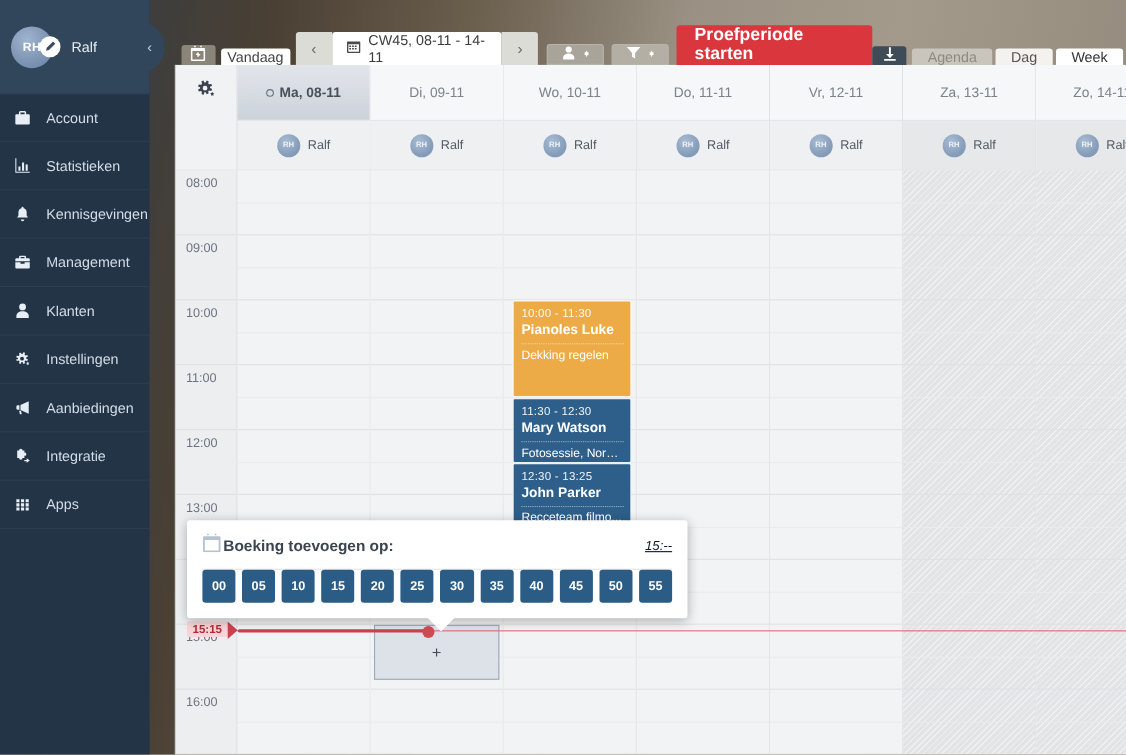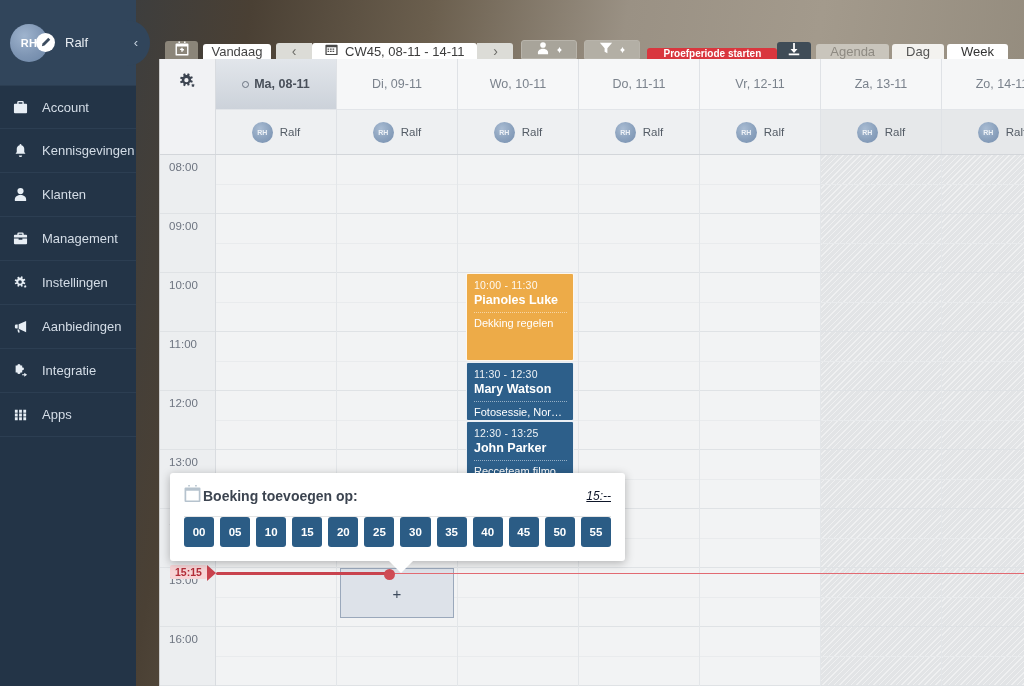--- a/index.html
+++ b/index.html
@@ -102,21 +102,21 @@
   .tb-range svg { width: 13px; height: 13px; fill: #4a4a4a; }
   .tb-sel {
     width: 56px; background: #a8a49a; color: #ffffff;
     margin-right: 7px; gap: 6px; border: 1px solid #b8b4ab;
   }
   .tb-sel.dim { background: #b3afa5; }
   .tb-sel svg.glyph { width: 14px; height: 14px; fill: #ffffff; }
   .tb-sel .spin { display: flex; flex-direction: column; gap: 2px; line-height: 0; }
   .tb-sel .spin i { font-style: normal; font-size: 7px; color: #fff; }
   .tb-trial {
-    background: #d9363e; color: #ffffff; font-weight: bold; font-size: 10px;
+    background: #d9363e; color: #ffffff; font-weight: bold; font-size: 16px;
     padding: 0 16px; margin-right: 0;
   }
   .tb-dl {
     width: 34px; background: #3f4c57; color: #ffffff; margin-right: 5px;
   }
   .tb-dl svg { width: 14px; height: 14px; fill: currentColor; }
   .tb-view {
     padding: 0 14px; background: #c9c5bc; color: #8e8a82; margin-right: 3px;
   }
   .tb-view.light { background: #f3f2ef; color: #555; }
@@ -276,47 +276,55 @@
 
       <div class="sb-item">
         <span class="sb-ico">
           <svg viewBox="0 0 16 16">
               <path d="M6 1h4a1.5 1.5 0 0 1 1.5 1.5V4H14a1 1 0 0 1 1 1v8a1 1 0 0 1-1 1H2a1 1 0 0 1-1-1V5a1 1 0 0 1 1-1h2.5V2.5A1.5 1.5 0 0 1 6 1zm0 1.5V4h4V2.5H6z"></path>
             </svg>
         </span>
         <span class="sb-label">Account</span>
       </div>
 
+      <div class="sb-item">
+        <span class="sb-ico">
+          <svg viewBox="0 0 16 16">
+              <path d="M1 1h1v13h13v1H1V1zm3 8h2v4H4V9zm3.5-4h2v8h-2V5zM11 7h2v6h-2V7z"></path>
+            </svg>
+        </span>
+        <span class="sb-label">Statistieken</span>
+      </div>
 
       <div class="sb-item">
         <span class="sb-ico">
           <svg viewBox="0 0 16 16">
               <path d="M8 1a1 1 0 0 1 1 1v.4A4.2 4.2 0 0 1 12 6.5v3l1.3 2H2.7L4 9.5v-3A4.2 4.2 0 0 1 7 2.4V2a1 1 0 0 1 1-1zm0 14a1.8 1.8 0 0 1-1.8-1.7h3.6A1.8 1.8 0 0 1 8 15z"></path>
             </svg>
         </span>
         <span class="sb-label">Kennisgevingen</span>
+      </div>
+
+      <div class="sb-item">
+        <span class="sb-ico">
+          <svg viewBox="0 0 16 16">
+              <path d="M6 1.5h4a1.4 1.4 0 0 1 1.4 1.4V4H14a1 1 0 0 1 1 1v2H1V5a1 1 0 0 1 1-1h2.6V2.9A1.4 1.4 0 0 1 6 1.5zm.1 1.4V4h3.8V2.9H6.1zM1 8h5v1.4h4V8h5v5a1 1 0 0 1-1 1H2a1 1 0 0 1-1-1V8z"></path>
+            </svg>
+        </span>
+        <span class="sb-label">Management</span>
       </div>
 
       <div class="sb-item">
         <span class="sb-ico">
           <svg viewBox="0 0 16 16">
               <circle cx="8" cy="4.3" r="3.3"></circle>
               <path d="M8 8.6c3.3 0 6 2 6 4.4V15H2v-2c0-2.4 2.7-4.4 6-4.4z"></path>
             </svg>
         </span>
         <span class="sb-label">Klanten</span>
-      </div>
-
-      <div class="sb-item">
-        <span class="sb-ico">
-          <svg viewBox="0 0 16 16">
-              <path d="M6 1.5h4a1.4 1.4 0 0 1 1.4 1.4V4H14a1 1 0 0 1 1 1v2H1V5a1 1 0 0 1 1-1h2.6V2.9A1.4 1.4 0 0 1 6 1.5zm.1 1.4V4h3.8V2.9H6.1zM1 8h5v1.4h4V8h5v5a1 1 0 0 1-1 1H2a1 1 0 0 1-1-1V8z"></path>
-            </svg>
-        </span>
-        <span class="sb-label">Management</span>
       </div>
 
       <div class="sb-item">
         <span class="sb-ico">
           <svg viewBox="0 0 16 16">
               <path d="M6.2 1.2 7 3a4.6 4.6 0 0 1 1 0l.8-1.8 1.6.6-.4 1.9c.3.2.5.4.7.7l1.9-.4.6 1.6-1.8.8a4.6 4.6 0 0 1 0 1l1.8.8-.6 1.6-1.9-.4a4.4 4.4 0 0 1-.7.7l.4 1.9-1.6.6-.8-1.8a4.6 4.6 0 0 1-1 0l-.8 1.8-1.6-.6.4-1.9a4.4 4.4 0 0 1-.7-.7l-1.9.4-.6-1.6L3.6 8a4.6 4.6 0 0 1 0-1l-1.8-.8.6-1.6 1.9.4c.2-.3.4-.5.7-.7l-.4-1.9 1.6-.6zM7.5 5.6a1.9 1.9 0 1 0 0 3.8 1.9 1.9 0 0 0 0-3.8zM13 10.4l.5 1 1.1.2-.8.9.2 1.1-1-.5-1 .5.2-1.1-.8-.9 1.1-.2.5-1z"></path>
             </svg>
         </span>
         <span class="sb-label">Instellingen</span>
       </div>

